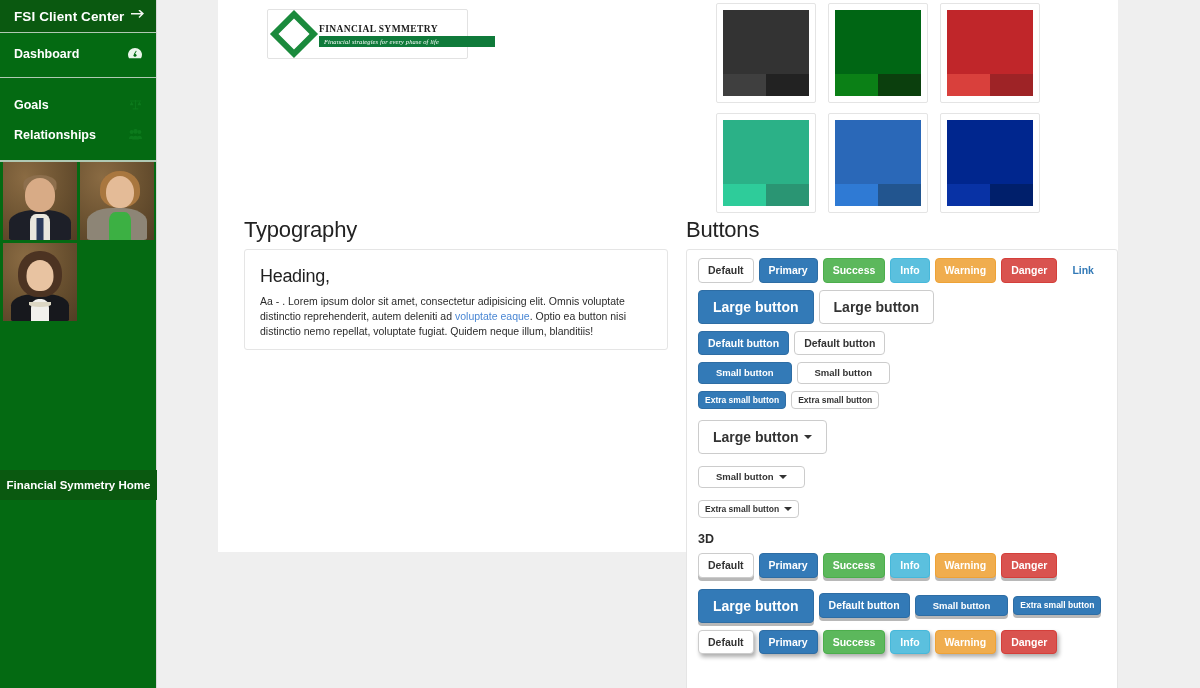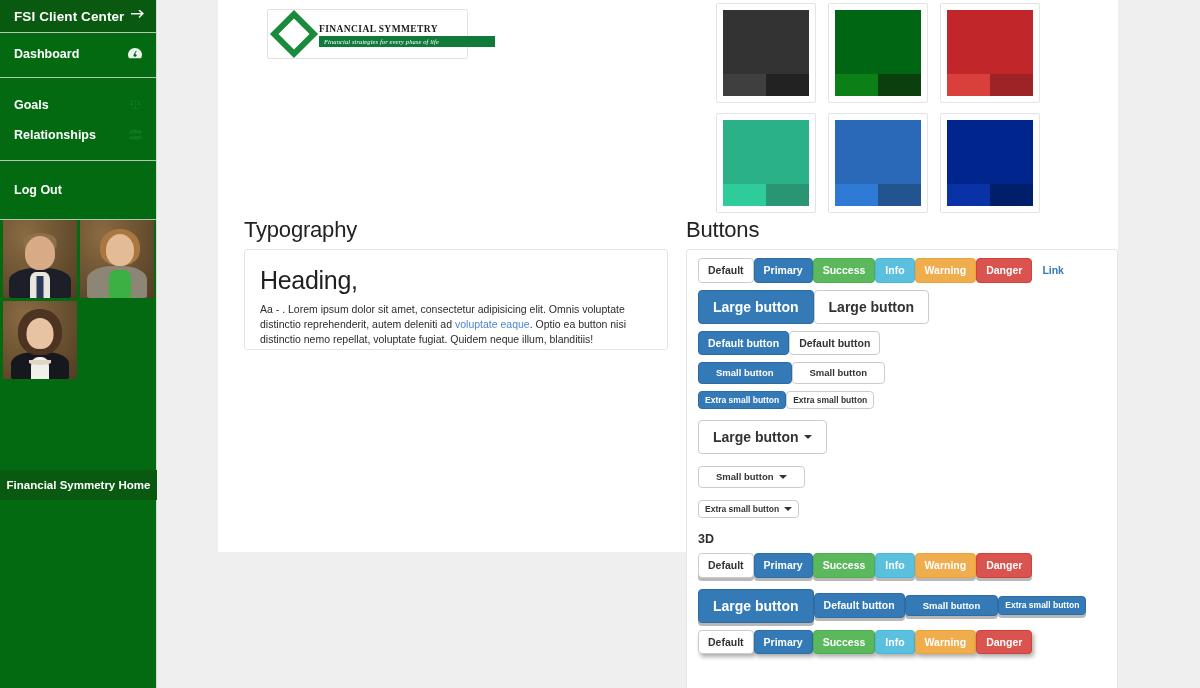--- a/index.html
+++ b/index.html
@@ -181,28 +181,28 @@
   .panel {
     position: absolute;
     background: #fff;
     border: 1px solid #e5e5e5;
     border-radius: 3px;
   }
 
   
   #typo-h { left: 26px; top: 217px; }
   #typo-panel { left: 26px; top: 249px; width: 424px; height: 101px; }
-  .typo-heading { font-size: 25px; font-weight: normal; color: #1f1f1f; margin: 16px 0 7px 15px; letter-spacing: -.3px; }
+  .typo-heading { font-size: 18px; font-weight: normal; color: #1f1f1f; margin: 16px 0 7px 15px; letter-spacing: -.3px; }
   .typo-body { font-size: 10.5px; color: #2b2b2b; line-height: 1.42; margin: 0 18px 0 15px; }
   .typo-body a { color: #4a87d4; text-decoration: none; }
 
   
   #btn-h { left: 468px; top: 217px; }
   #btn-panel { left: 468px; top: 249px; width: 432px; height: 452px; overflow: hidden; }
-  .btn-row { display: flex; align-items: center; flex-wrap: nowrap; padding: 0 0 0 11px; }
+  .btn-row { display: flex; align-items: center; flex-wrap: nowrap; gap: 5px; padding: 0 0 0 11px; }
   .sub-h { font-size: 12.5px; font-weight: bold; color: #2c2c2c; padding-left: 11px; }
 
   .b {
     display: inline-flex; align-items: center; justify-content: center;
     border-radius: 4px;
     font-family: "Liberation Sans", sans-serif;
     font-weight: bold;
     color: #fff;
     border: 1px solid transparent;
     cursor: pointer;
@@ -279,25 +279,20 @@
           <circle cx="6.5" cy="2.4" r="2.3" fill="#0c7a1c"></circle>
           <path d="M0 10c0-2 1.2-3.2 2.6-3.2S5.2 8 5.2 10z" fill="#0c7a1c"></path>
           <path d="M7.8 10c0-2 1.2-3.2 2.6-3.2S13 8 13 10z" fill="#0c7a1c"></path>
           <path d="M3.1 10.6c0-2.4 1.5-3.8 3.4-3.8s3.4 1.4 3.4 3.8z" fill="#0c7a1c"></path>
         </svg>
       </span>
     </div>
   </div>
   <div class="sb-divider"></div>
 
-  <div class="sb-grp-logout">
-    <div class="sb-item">
-      <span>Log Out</span>
-    </div>
-  </div>
   <div class="sb-divider"></div>
 
   <div class="team-grid">
     <div class="avatar av-1">
       <div class="av-fg">
         <div class="av-body"></div>
         <div class="av-shirt"></div>
         <div class="av-tie"></div>
         <div class="av-hair"></div>
         <div class="av-head"></div>

